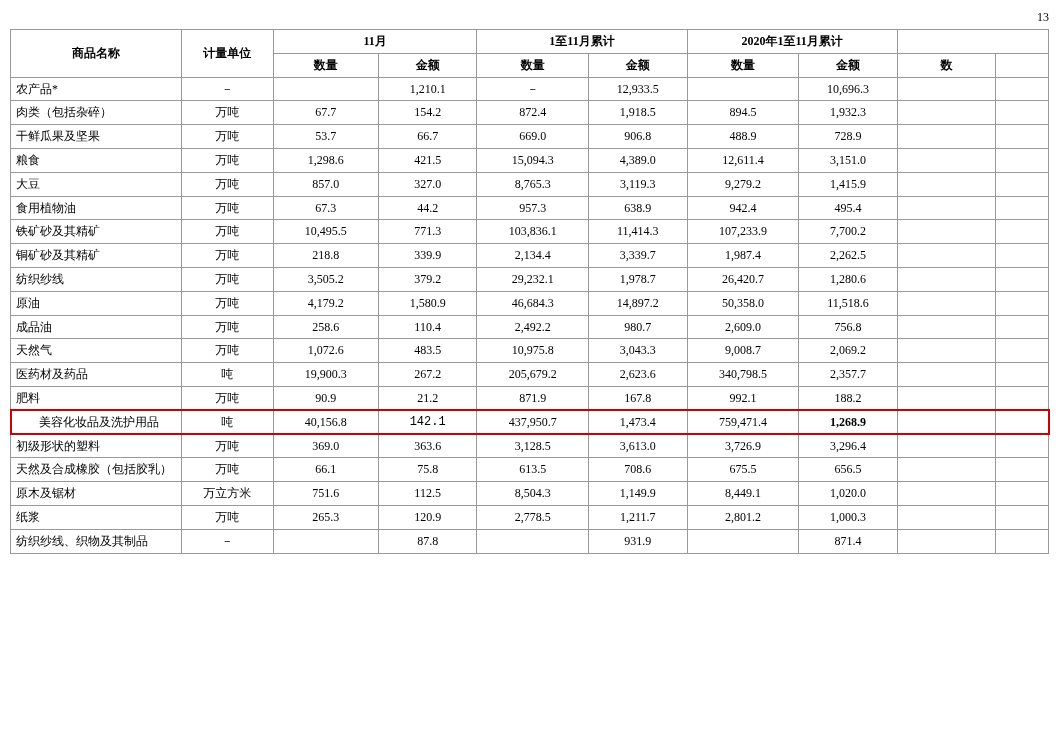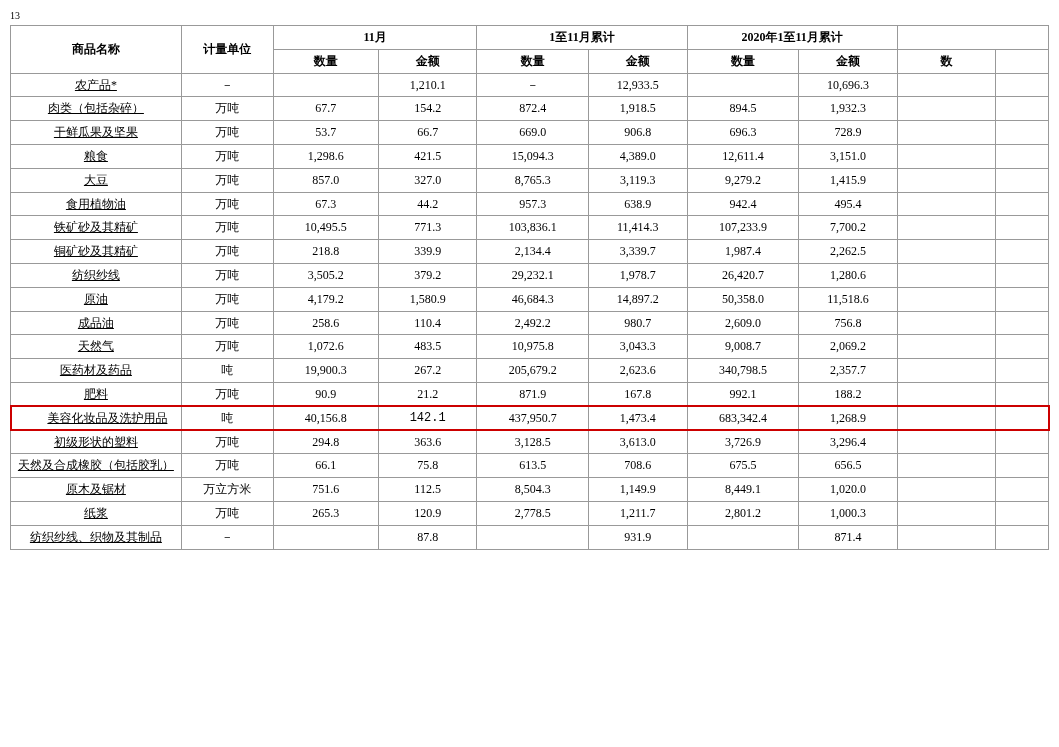--- a/index.html
+++ b/index.html
@@ -4,39 +4,39 @@
   <style>
     * { box-sizing: border-box; margin: 0; padding: 0; }
     body {
       font-family: SimSun, "宋体", serif;
       font-size: 12px;
       background: #fff;
       color: #000;
       padding: 10px;
     }
     .page-num {
-      font-size: 10px;
+      text-align: right;
+      font-size: 12px;
       margin-bottom: 4px;
     }
     table {
       border-collapse: collapse;
       width: 100%;
       table-layout: fixed;
     }
     th, td {
       border: 1px solid #999;
       padding: 3px 5px;
       text-align: center;
       vertical-align: middle;
       font-size: 12px;
       line-height: 1.4;
     }
     td.left-align {
-      text-align: center;
-      text-decoration: underline;
+      text-align: left;
     }
   </style>
 </head>
 <body>
 
 <div class="page-num">13</div>
 
 <table>
   <colgroup>
     <col style="width:130px">
@@ -95,21 +95,21 @@
         <td></td>
         <td></td>
       </tr>
       <tr>
         <td class="left-align">干鲜瓜果及坚果</td>
         <td>万吨</td>
         <td>53.7</td>
         <td>66.7</td>
         <td>669.0</td>
         <td>906.8</td>
-        <td>696.3</td>
+        <td>488.9</td>
         <td>728.9</td>
         <td></td>
         <td></td>
       </tr>
       <tr>
         <td class="left-align">粮食</td>
         <td>万吨</td>
         <td>1,298.6</td>
         <td>421.5</td>
         <td>15,094.3</td>
@@ -239,29 +239,29 @@
         <td></td>
         <td></td>
       </tr>
       <tr style="outline: rgb(204, 0, 0) solid 2px; outline-offset: -1px;">
         <td class="left-align" style="border-top-color: rgb(204, 0, 0); border-bottom-color: rgb(204, 0, 0); border-left-color: rgb(204, 0, 0); padding-left: 28px;">美容化妆品及洗护用品</td>
         <td style="border-top-color: rgb(204, 0, 0); border-bottom-color: rgb(204, 0, 0);">吨</td>
         <td style="border-top-color: rgb(204, 0, 0); border-bottom-color: rgb(204, 0, 0); text-align: center;">40,156.8</td>
         <td style="border-top-color: rgb(204, 0, 0); border-bottom-color: rgb(204, 0, 0); font-family: Liberation Mono, monospace;">142.1</td>
         <td style="border-top-color: rgb(204, 0, 0); border-bottom-color: rgb(204, 0, 0);">437,950.7</td>
         <td style="border-top-color: rgb(204, 0, 0); border-bottom-color: rgb(204, 0, 0);">1,473.4</td>
-        <td style="border-top-color: rgb(204, 0, 0); border-bottom-color: rgb(204, 0, 0);">683,342.4</td>
-        <td style="border-top-color: rgb(204, 0, 0); border-bottom-color: rgb(204, 0, 0);">1,268.9</td>
+        <td style="border-top-color: rgb(204, 0, 0); border-bottom-color: rgb(204, 0, 0);">759,471.4</td>
+        <td style="border-top-color: rgb(204, 0, 0); border-bottom-color: rgb(204, 0, 0); font-weight: bold;">1,268.9</td>
         <td style="border-top-color: rgb(204, 0, 0); border-bottom-color: rgb(204, 0, 0);"></td>
         <td style="border-top-color: rgb(204, 0, 0); border-bottom-color: rgb(204, 0, 0); border-right-color: rgb(204, 0, 0);"></td>
       </tr>
       <tr>
         <td class="left-align">初级形状的塑料</td>
         <td>万吨</td>
-        <td>294.8</td>
+        <td>369.0</td>
         <td>363.6</td>
         <td>3,128.5</td>
         <td>3,613.0</td>
         <td>3,726.9</td>
         <td>3,296.4</td>
         <td></td>
         <td></td>
       </tr>
       <tr>
         <td class="left-align">天然及合成橡胶（包括胶乳）</td>

